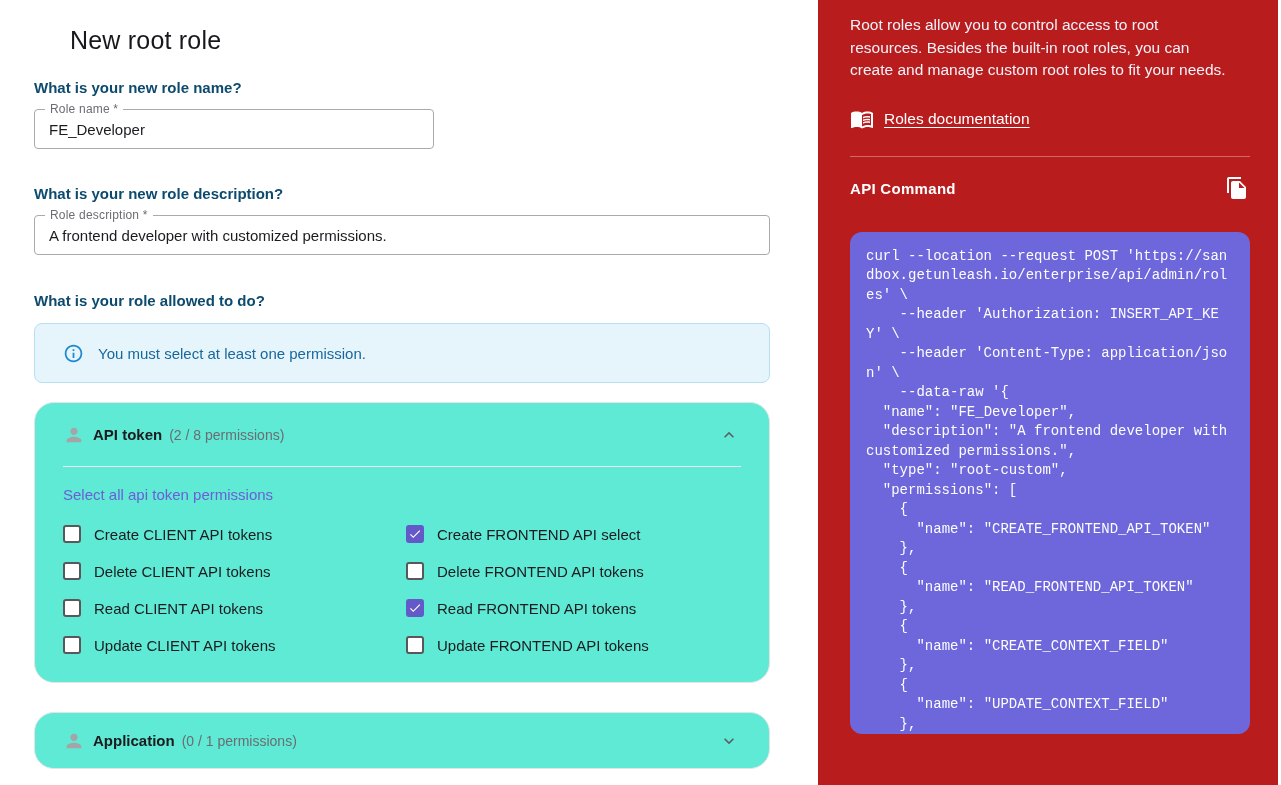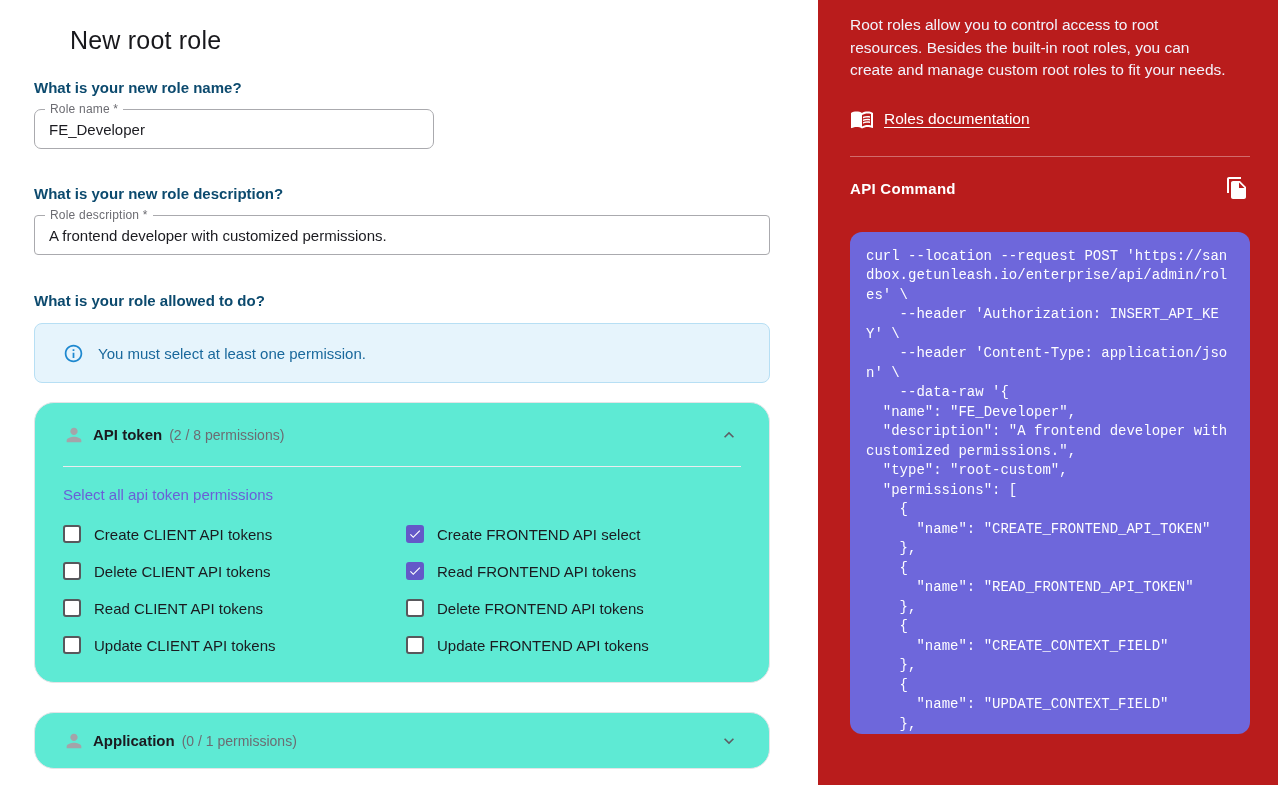--- a/index.html
+++ b/index.html
@@ -37,21 +37,21 @@
     position: absolute; top: -8px; left: 10px;
     background: #fff; padding: 0 5px;
     font-size: 12px; color: #6c6c72; letter-spacing: .2px;
   }
   .field input {
     border: none; outline: none; width: 100%;
     font-family: "Liberation Sans", "DejaVu Sans", sans-serif;
     font-size: 15px; color: #1b1b20;
     padding: 0 14px; background: transparent;
   }
-  .field-name { width: 400px; border-radius: 7px; }
+  .field-name { width: 400px; }
   .gap-q2 { margin-top: 36px; }
   .gap-q3 { margin-top: 37px; }
 
   .alert-info {
     margin-top: 14px;
     height: 60px;
     background: #e6f4fc;
     border: 1px solid #b7dff4;
     border-radius: 8px;
     display: flex; align-items: center;
@@ -206,30 +206,30 @@
           </label>
           <label class="perm">
             <span class="cb checked">
               <svg viewBox="0 0 24 24">
                 <path fill="#ffffff" d="M9 16.17 4.83 12l-1.42 1.41L9 19 21 7l-1.41-1.41z"></path>
               </svg>
             </span>
             <span class="perm-label">Create FRONTEND API select</span>
           </label>
           <label class="perm">
+            <span class="cb"></span>
+            <span class="perm-label">Delete FRONTEND API tokens</span>
+          </label>
+          <label class="perm">
             <span class="cb checked">
               <svg viewBox="0 0 24 24">
                 <path fill="#ffffff" d="M9 16.17 4.83 12l-1.42 1.41L9 19 21 7l-1.41-1.41z"></path>
               </svg>
             </span>
             <span class="perm-label">Read FRONTEND API tokens</span>
-          </label>
-          <label class="perm">
-            <span class="cb"></span>
-            <span class="perm-label">Delete FRONTEND API tokens</span>
           </label>
           <label class="perm">
             <span class="cb"></span>
             <span class="perm-label">Update FRONTEND API tokens</span>
           </label>
         </div>
     </div>
   </div>
 
   <div class="accordion acc-2">

